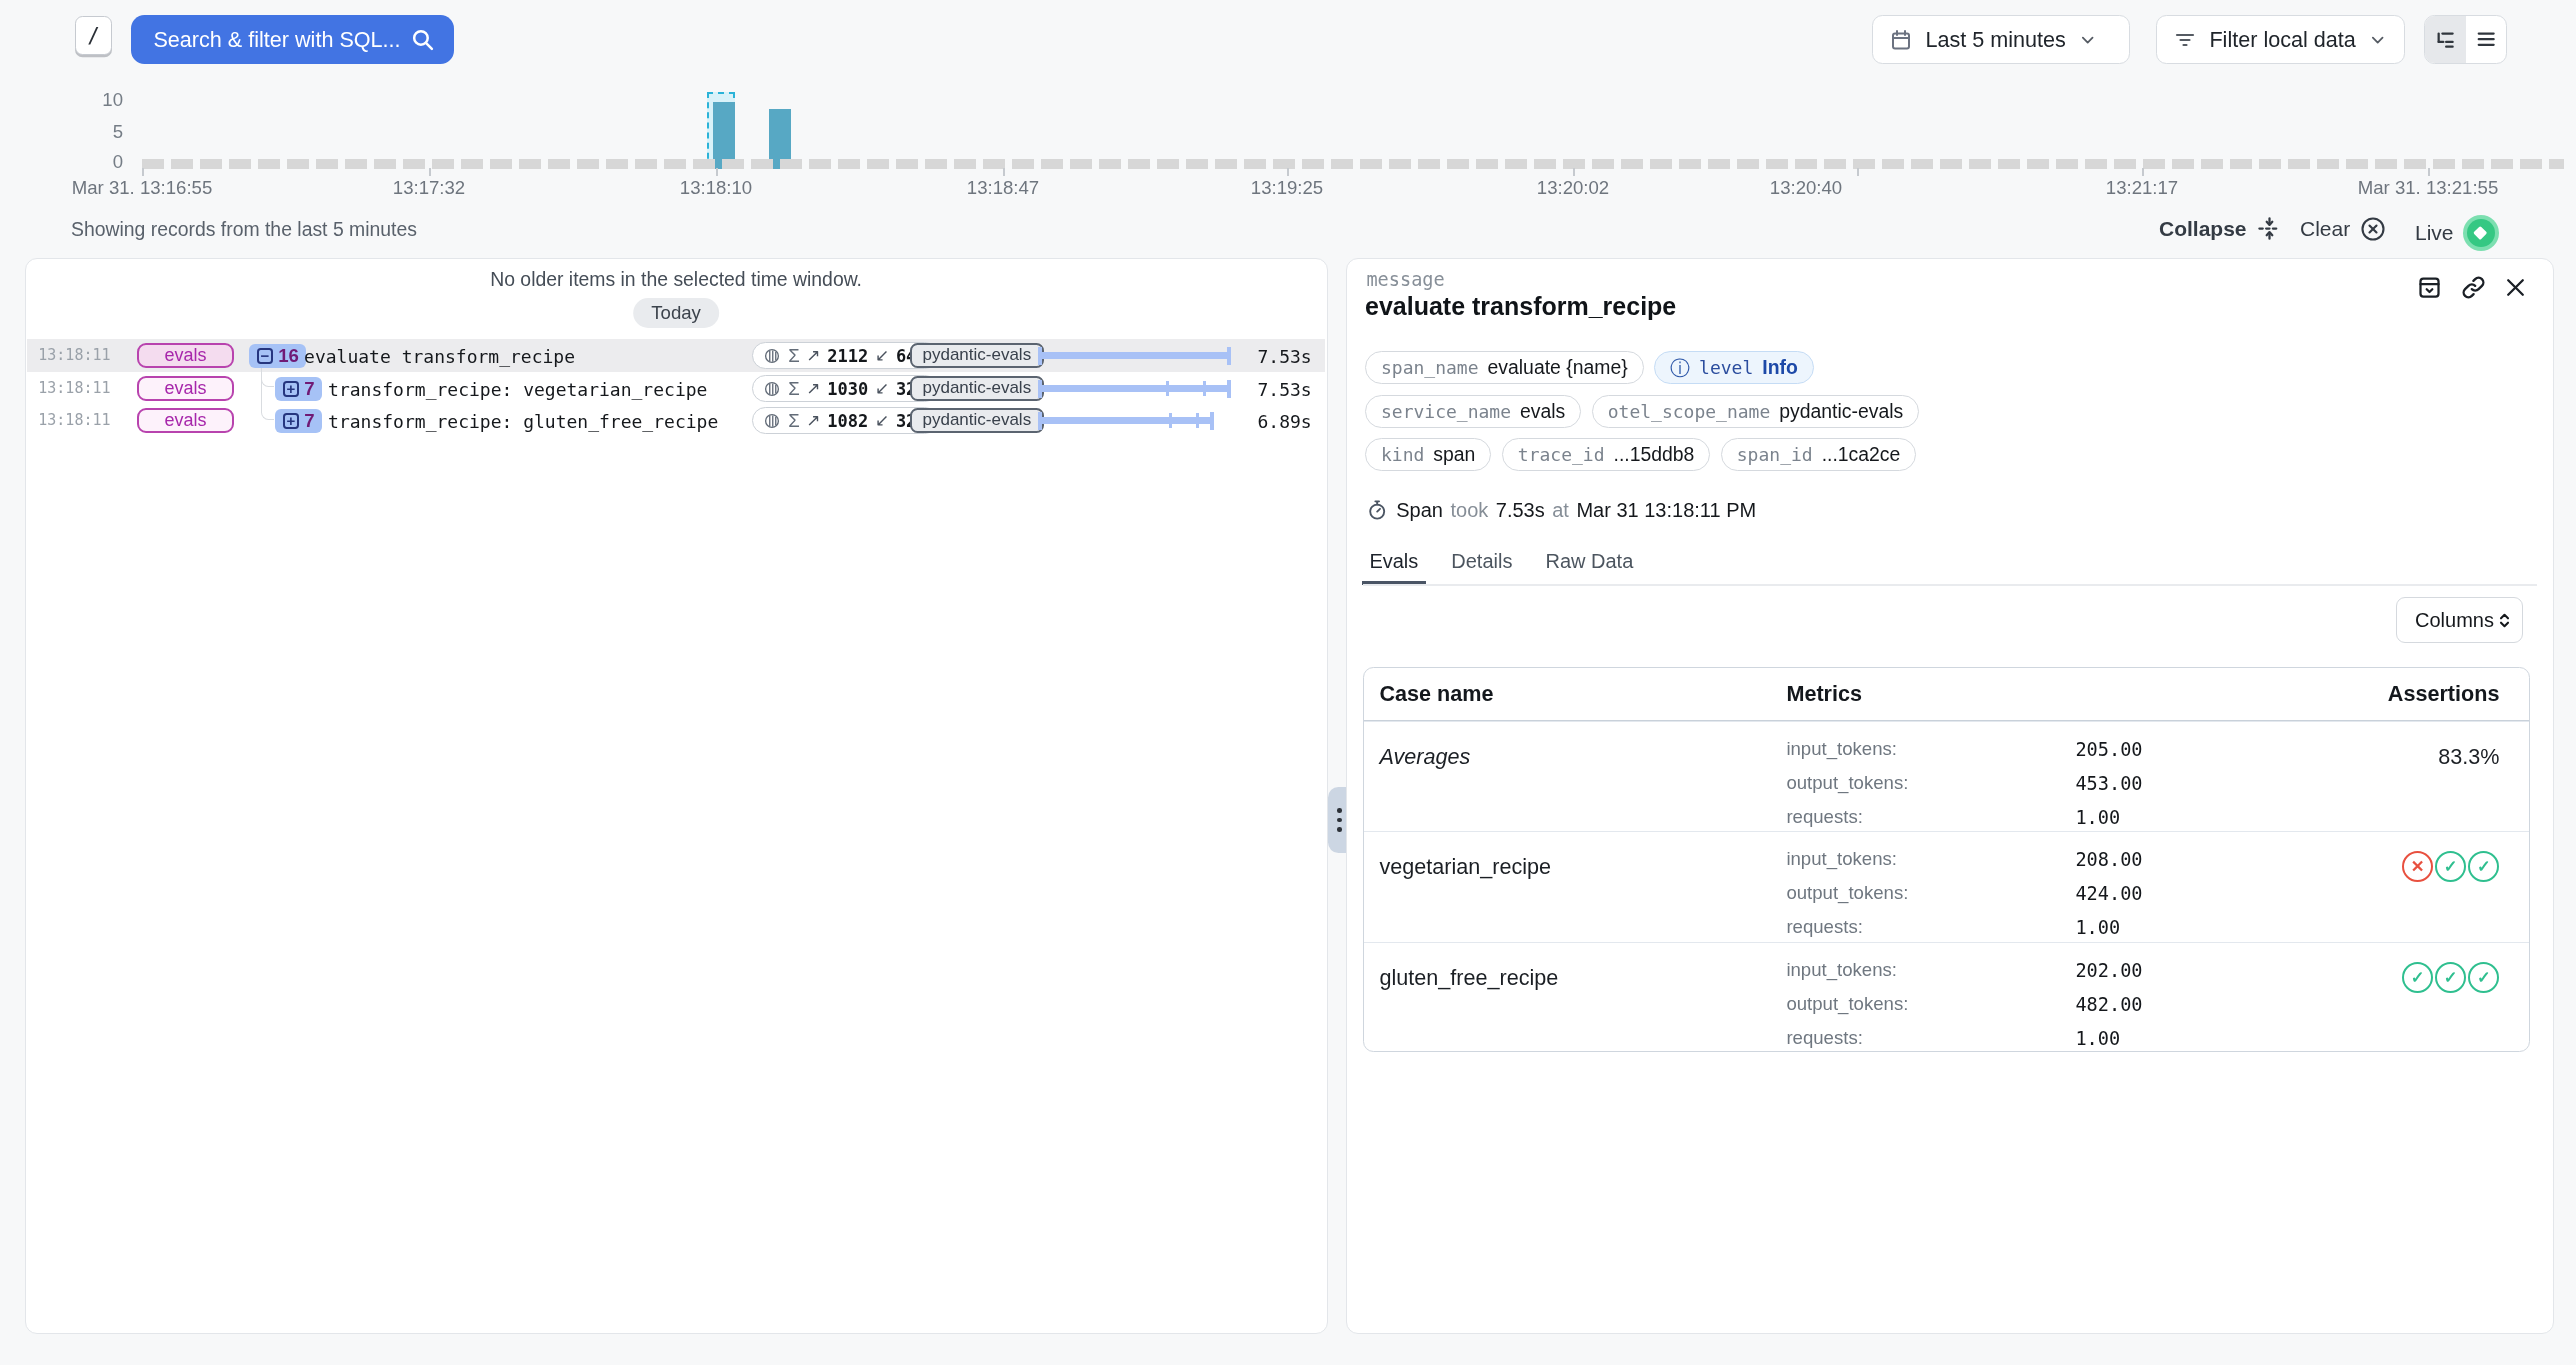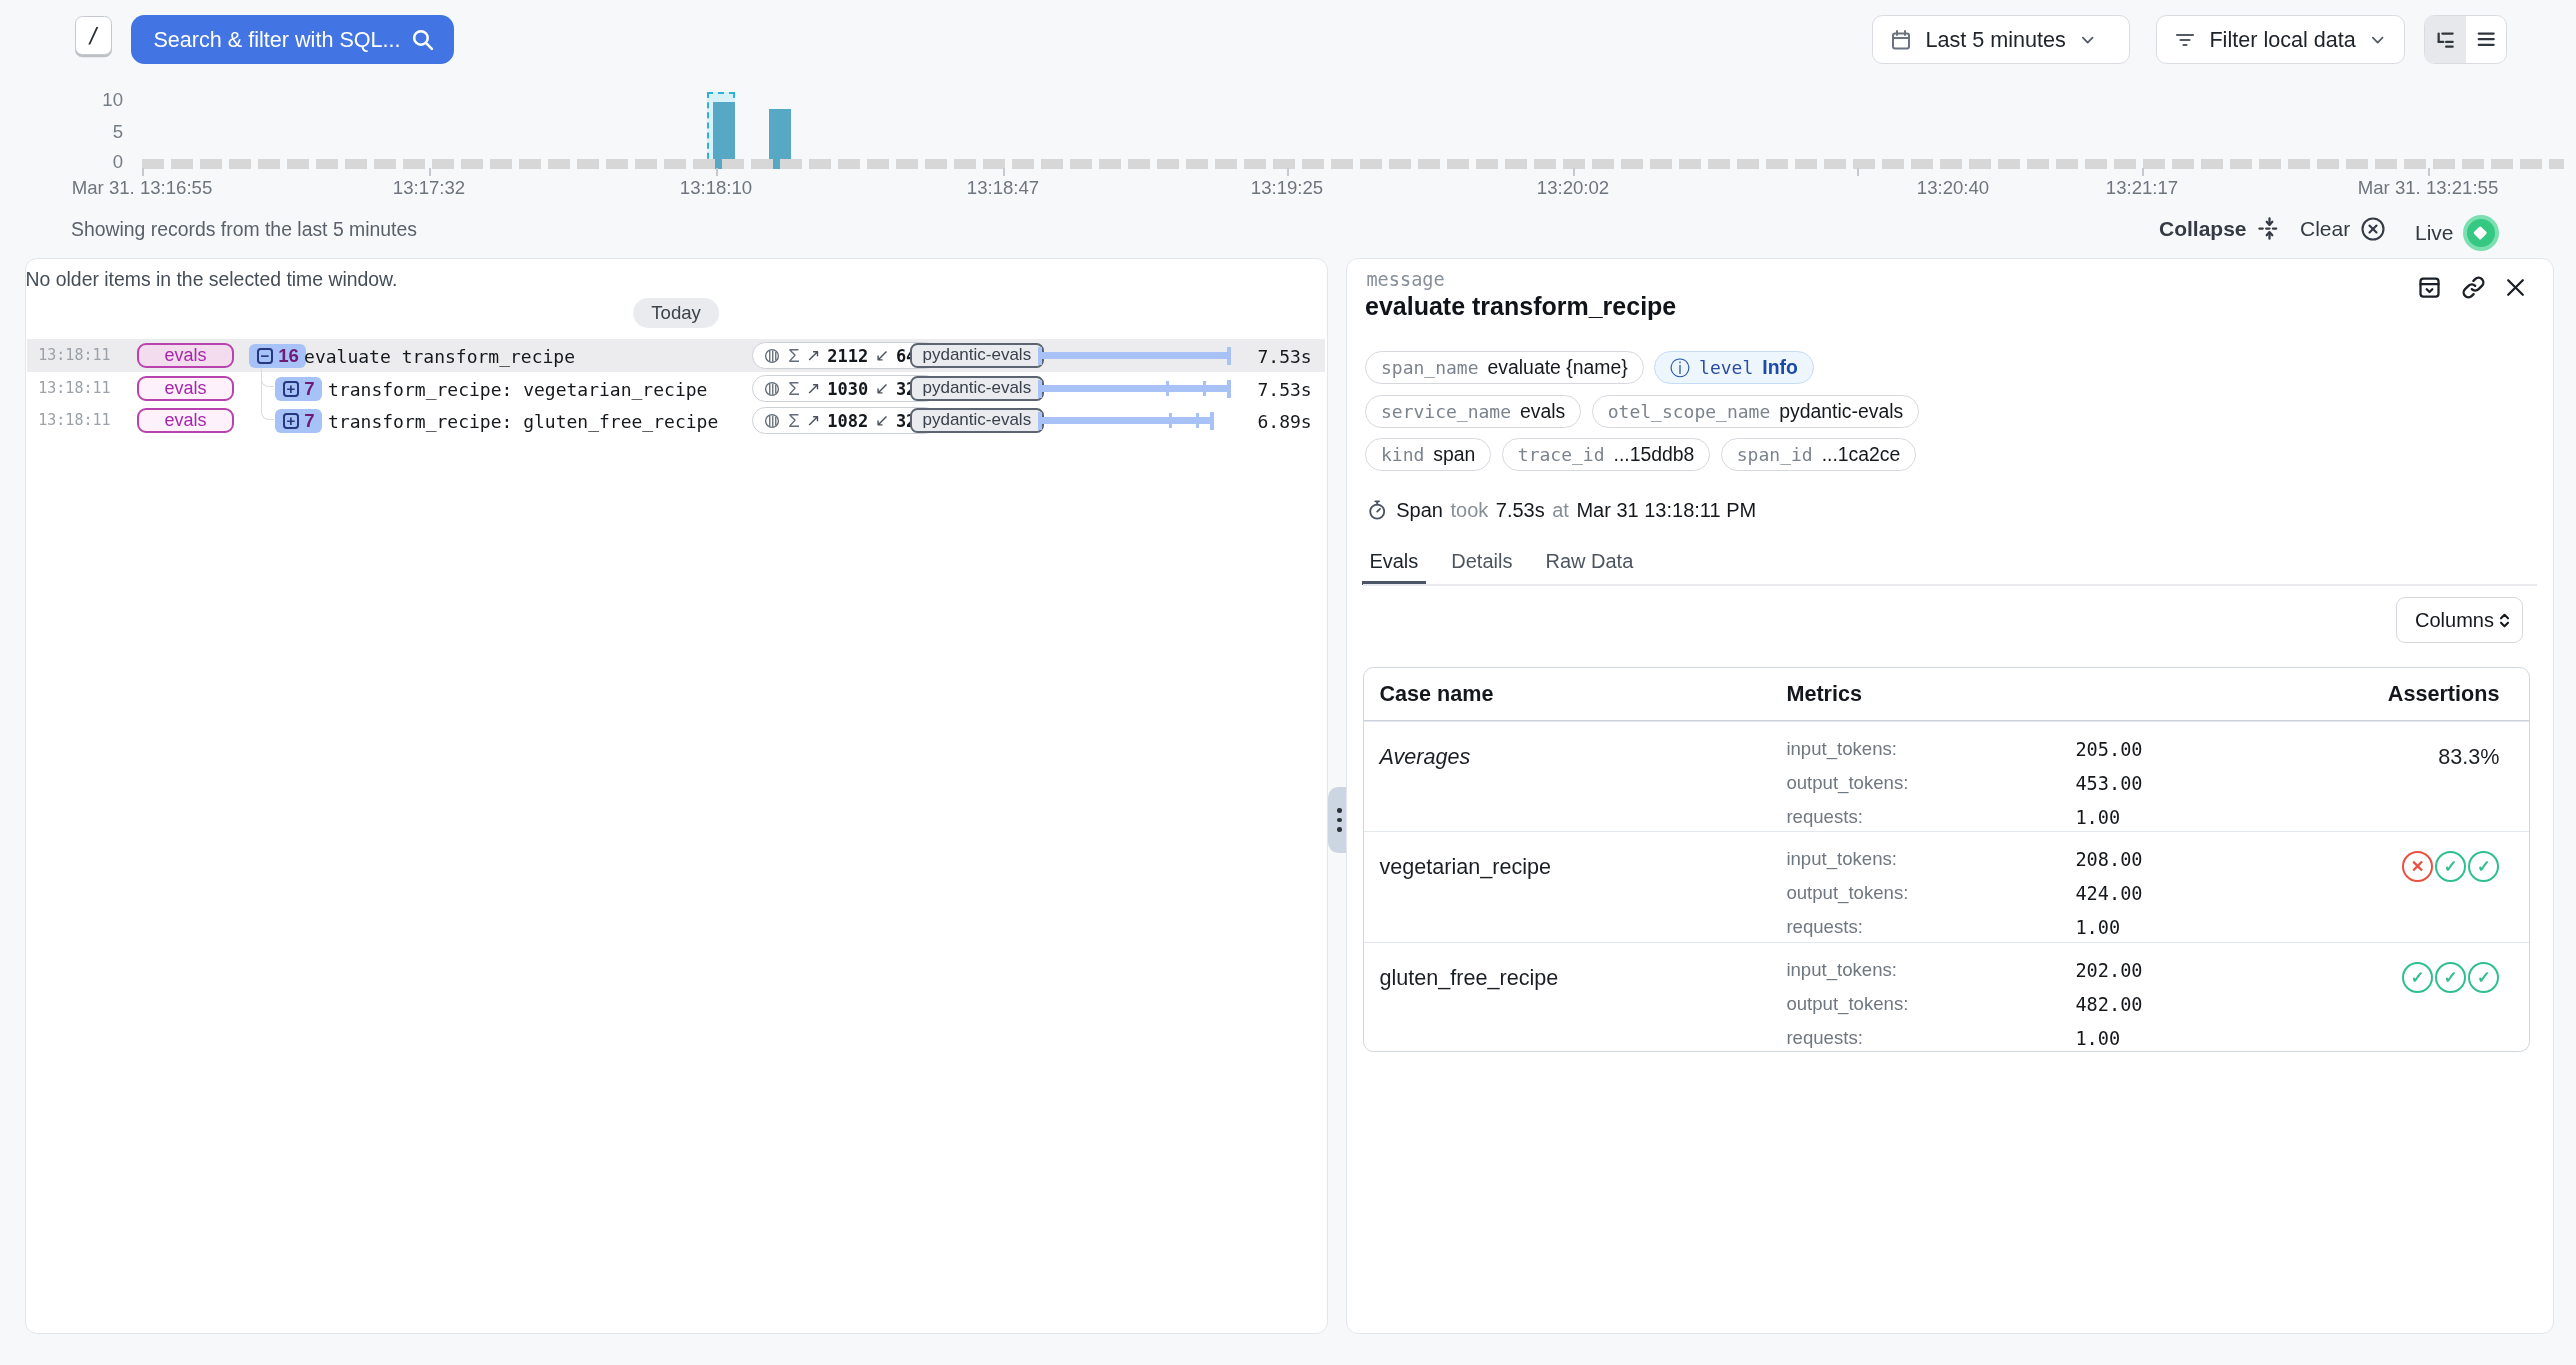--- a/index.html
+++ b/index.html
@@ -45,21 +45,21 @@
   .live-dot .inner { width:28px; height:28px; border-radius:50%; background:#35c883;
     display:flex; align-items:center; justify-content:center; }
   .live-dot .diamond { width:10.4px; height:10.4px; background:#fff; transform:rotate(45deg); border-radius:1.5px; }
 
   
   .panel { position:absolute; top:258px; height:1076px; background:#fff;
     border:1.5px solid #e3e6ea; border-radius:12px; }
   #left-panel { left:24.6px; width:1303px; }
   #right-panel { left:1346px; width:1208px; }
 
-  .empty-notice { position:absolute; left:0; right:0; top:9px; font-size:19.4px; color:#454d57; }
+  .empty-notice { position:absolute; left:0; right:0; top:9px; text-align:center; font-size:19.4px; color:#454d57; }
   .today-pill { position:absolute; left:50%; transform:translateX(-50%); top:39px; height:30px;
     background:#e9ebee; border-radius:15px; padding:0 18px; display:flex; align-items:center;
     font-size:18.6px; color:#3c434c; }
 
   .trace-row { position:absolute; left:1.5px; right:1.5px; height:33px; }
   .trace-row.selected { background:#ececee; }
   .row-time { position:absolute; left:11.2px; top:6.7px; font-size:15px; color:#9aa1a9; }
   .evals-badge { position:absolute; left:110px; top:3.7px; width:97px; height:25px;
     border:2.2px solid #b843ae; border-radius:9px; background:#fdf2fb; color:#a727ab;
     display:flex; align-items:center; justify-content:center; font-size:18px; }
@@ -235,21 +235,21 @@
     <div class="tl-tick" style="left:1857px"></div>
     <div class="tl-tick" style="left:2142px"></div>
     <div class="tl-tick" style="left:2428px"></div>
 
     <span class="xtick" style="left:142px">Mar 31. 13:16:55</span>
     <span class="xtick" style="left:429px">13:17:32</span>
     <span class="xtick" style="left:716px">13:18:10</span>
     <span class="xtick" style="left:1003px">13:18:47</span>
     <span class="xtick" style="left:1287px">13:19:25</span>
     <span class="xtick" style="left:1573px">13:20:02</span>
-    <span class="xtick" style="left:1953px">13:20:40</span>
+    <span class="xtick" style="left:1806px">13:20:40</span>
     <span class="xtick" style="left:2142px">13:21:17</span>
     <span class="xtick" style="left:2428px">Mar 31. 13:21:55</span>
   </div>
 
   <div class="showing">Showing records from the last 5 minutes</div>
 
   <div class="ctrl" style="left:2159px;font-weight:bold;">
     <span>Collapse</span>
     <span style="display:flex">
       <svg width="27" height="27" viewBox="0 0 24 24" fill="none" stroke="#343b44" stroke-width="2" stroke-linecap="round" stroke-linejoin="round">

